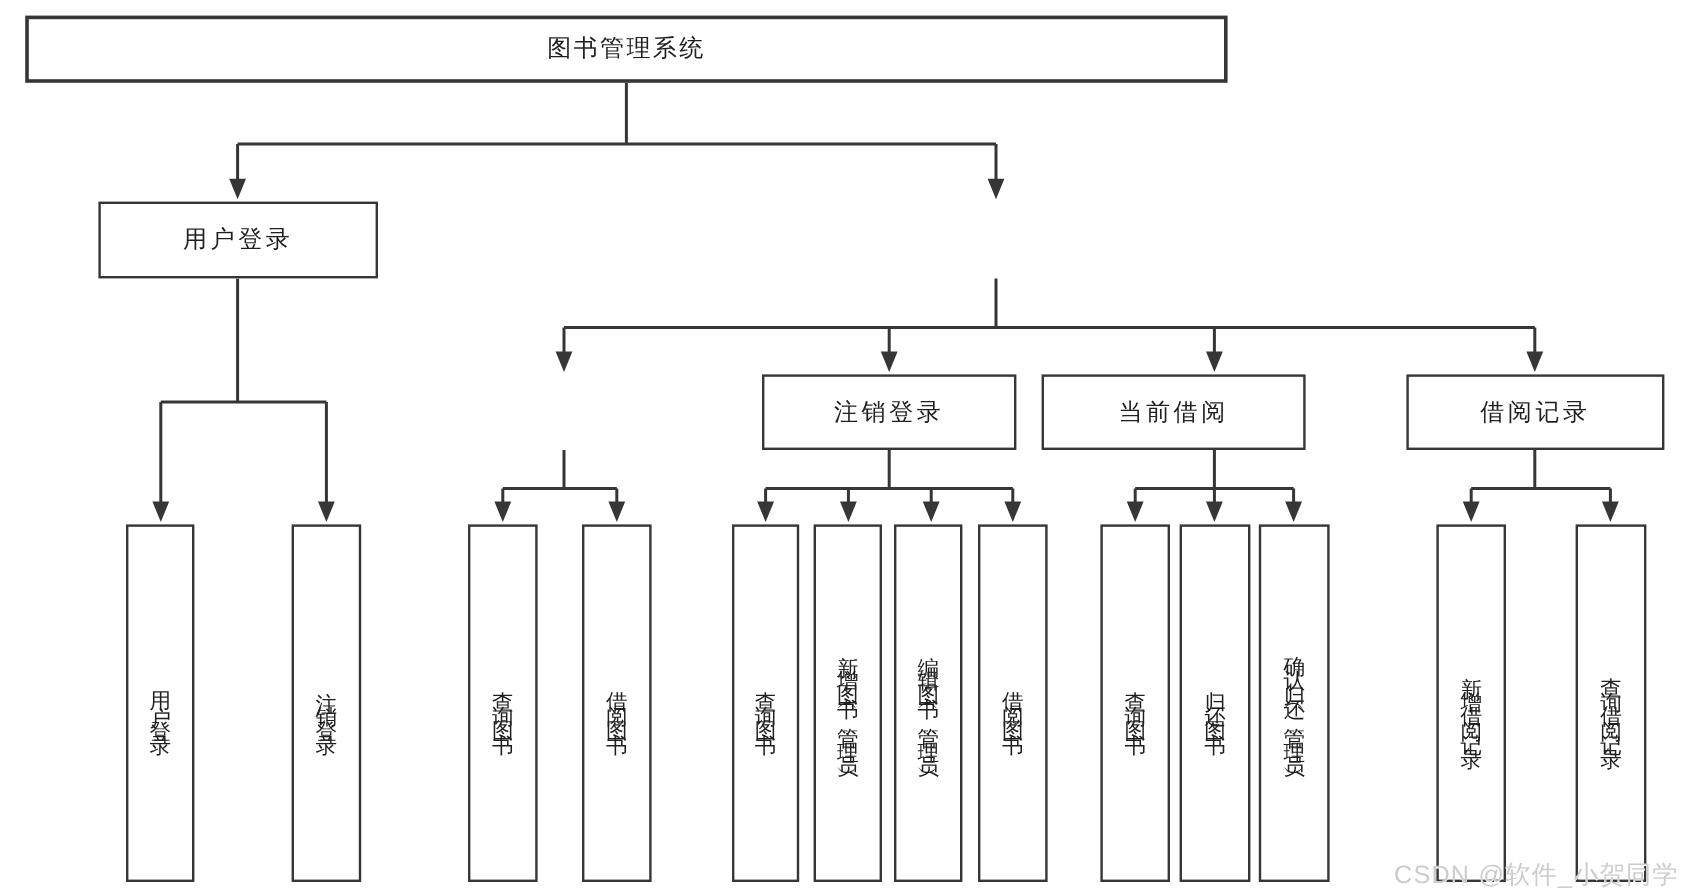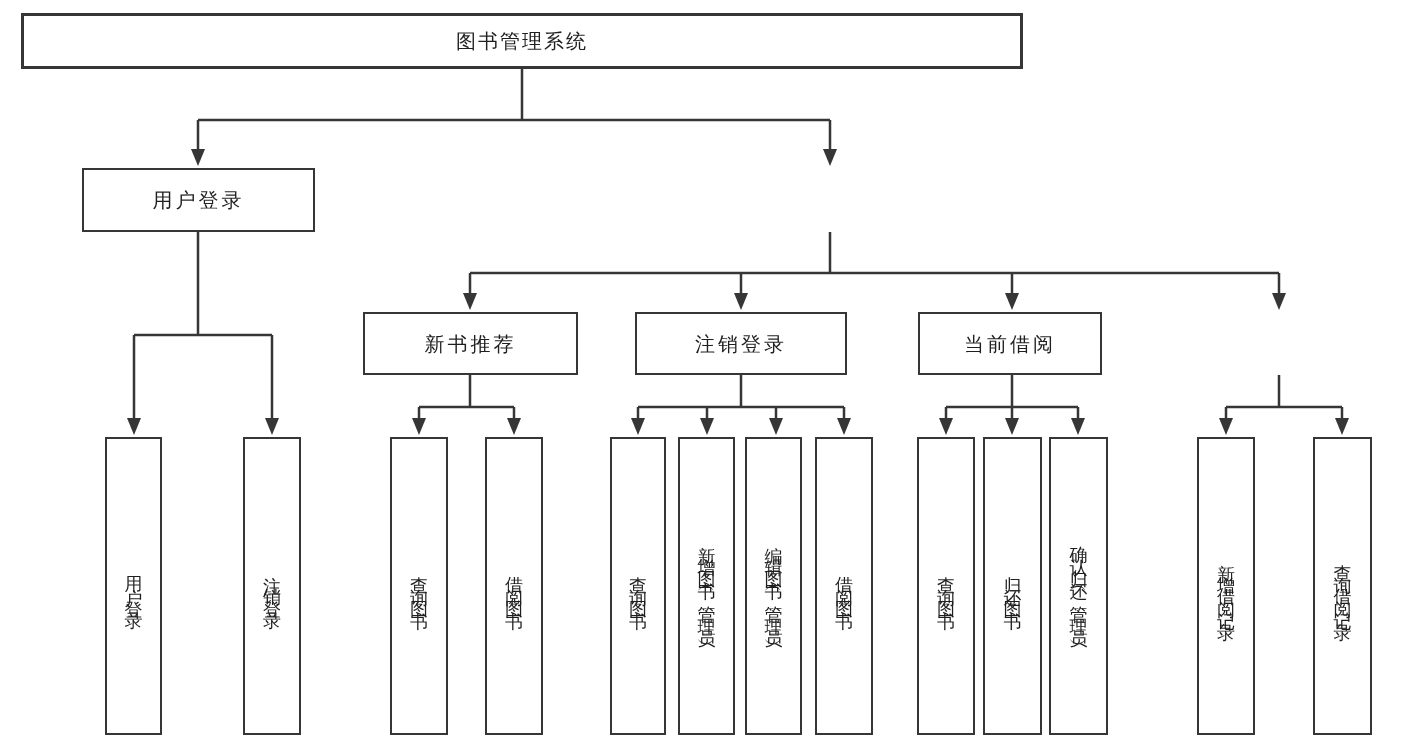--- a/index.html
+++ b/index.html
@@ -63,35 +63,36 @@
       <polygon points="1005,418 1019,418 1012,435"></polygon>
       <polygon points="1071,418 1085,418 1078,435"></polygon>
       <polygon points="1219,418 1233,418 1226,435"></polygon>
       <polygon points="1335,418 1349,418 1342,435"></polygon>
     </svg>
 
   <div class="box root-box" style="left:21px;top:13px;width:1002px;height:56px">图书管理系统</div>
 
   <div class="box h-box" style="left:82px;top:168px;width:233px;height:64px">用户登录</div>
 
-  <div class="box h-box" style="left:363px;top:312px;width:215px;height:63px">新书推荐</div>
   <div class="box h-box" style="left:635px;top:312px;width:212px;height:63px">注销登录</div>
-  <div class="box h-box" style="left:918px;top:312px;width:184px;height:63px">当前借阅</div>
+  <div class="box h-box" style="left:868px;top:312px;width:220px;height:63px">当前借阅</div>
+  <div class="box h-box" style="left:1172px;top:312px;width:215px;height:63px">借阅记录</div>
 
   <div class="box leaf-box" style="left:105px;top:437px;width:57px;height:298px">用户登录</div>
   <div class="box leaf-box" style="left:243px;top:437px;width:58px;height:298px">注销登录</div>
 
   <div class="box leaf-box" style="left:390px;top:437px;width:58px;height:298px">查询图书</div>
   <div class="box leaf-box" style="left:485px;top:437px;width:58px;height:298px">借阅图书</div>
 
   <div class="box leaf-box" style="left:610px;top:437px;width:56px;height:298px">查询图书</div>
   <div class="box leaf-box" style="left:678px;top:437px;width:57px;height:298px">新增图书（管理员）</div>
   <div class="box leaf-box" style="left:745px;top:437px;width:57px;height:298px">编辑图书（管理员）</div>
   <div class="box leaf-box" style="left:815px;top:437px;width:58px;height:298px">借阅图书</div>
 
   <div class="box leaf-box" style="left:917px;top:437px;width:58px;height:298px">查询图书</div>
   <div class="box leaf-box" style="left:983px;top:437px;width:59px;height:298px">归还图书</div>
   <div class="box leaf-box" style="left:1049px;top:437px;width:59px;height:298px">确认归还（管理员）</div>
 
   <div class="box leaf-box" style="left:1197px;top:437px;width:58px;height:298px">新增借阅记录</div>
   <div class="box leaf-box" style="left:1313px;top:437px;width:59px;height:298px">查询借阅记录</div>
 
+  <div class="watermark">CSDN @软件_小贺同学</div>
 </div>
 
 </body></html>

